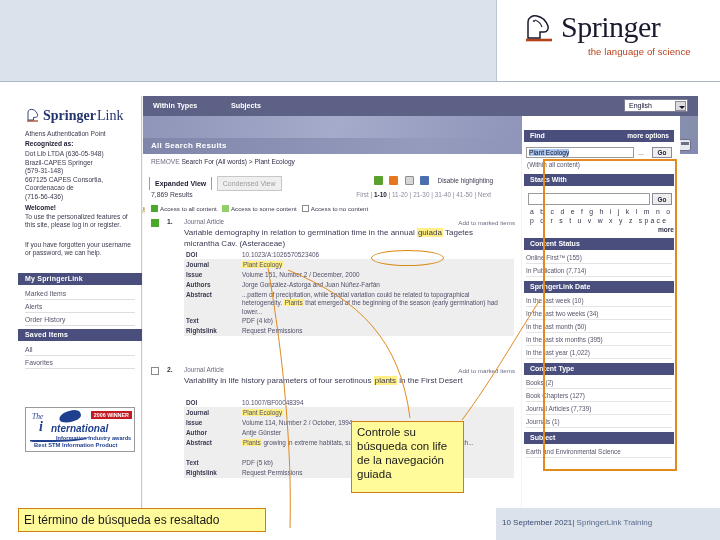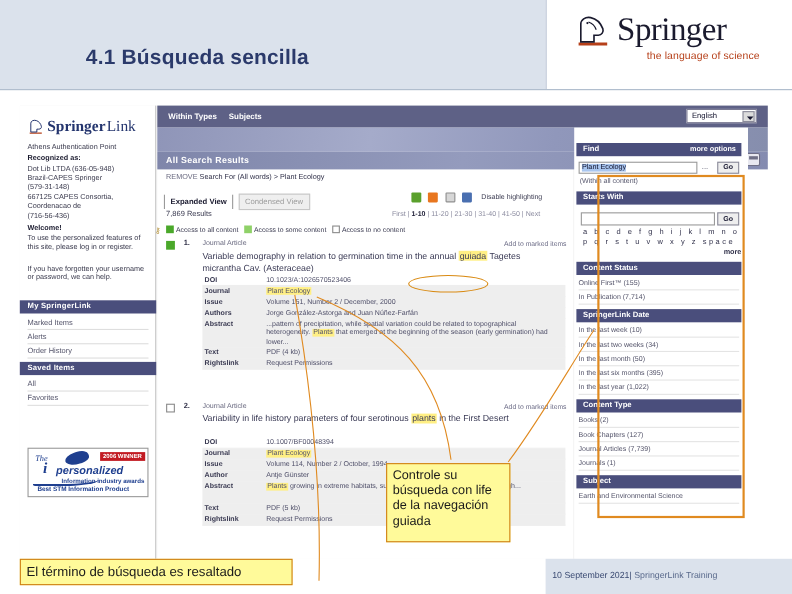--- a/index.html
+++ b/index.html
@@ -267,21 +267,20 @@
   #footer-txt {
     position:absolute; left:502px; top:518px; font-size:8px; color:#3a4a72;
   }
   #footer-txt .sep { color:#3a4a72; }
   #footer-txt .light { color:#5a6a8c; }
 </style>
 </head>
 <body>
 
 <div id="slide-header">
-  <div id="slide-title">4.1 Búsqueda sencilla</div>
 
   <div id="logo-panel">
     <svg id="logo-mark" viewBox="0 0 34 30">
       <path d="M4 26 L30 26" stroke="#b6401a" stroke-width="2.6" fill="none"></path>
       <path d="M6 24 L6 8 C6 4 10 1 15 2 C20 3 24 7 26 12 C27 15 25 18 22 18 L18 18 L18 24 Z" fill="none" stroke="#1a1a2e" stroke-width="1.5"></path>
       <path d="M13 6 C16 7 19 10 20 13" fill="none" stroke="#1a1a2e" stroke-width="1.1"></path>
       <circle cx="12" cy="7" r="1" fill="#1a1a2e"></circle>
     </svg>
     <div id="logo-word">Springer</div>
     <div id="logo-tag">the language of science</div>
@@ -321,32 +320,32 @@
 
     <div class="sec-head" style="top:233px;">Saved Items</div>
     <div class="sec-item" style="top:247px;">All</div>
     <div class="sec-item" style="top:260px;">Favorites</div>
 
     <div id="award">
       <span class="aw-the">The</span>
       <span class="aw-blob"></span>
       <span class="aw-swoosh"></span>
       <span class="aw-i">i</span>
-      <span class="aw-nat">personalized</span>
+      <span class="aw-nat">nternational</span>
       <span class="aw-win">2006 WINNER</span>
       <span class="aw-l1">Information industry awards</span>
       <span class="aw-l2">Best STM Information Product</span>
     </div>
   </div>
 
   <div id="center-col">
 
     <div id="topbar">
       <span class="tb" style="left:10px;">Within Types</span>
-      <span class="tb" style="left:65px;text-align:center;">Subjects</span>
+      <span class="tb" style="left:88px;text-align:center;">Subjects</span>
       <div id="lang-sel">
         <span>English</span>
         <span class="arw"></span>
       </div>
     </div>
 
     <div id="bannerstrip"></div>
 
     <div id="resbar">
       <span class="title">All Search Results</span>

